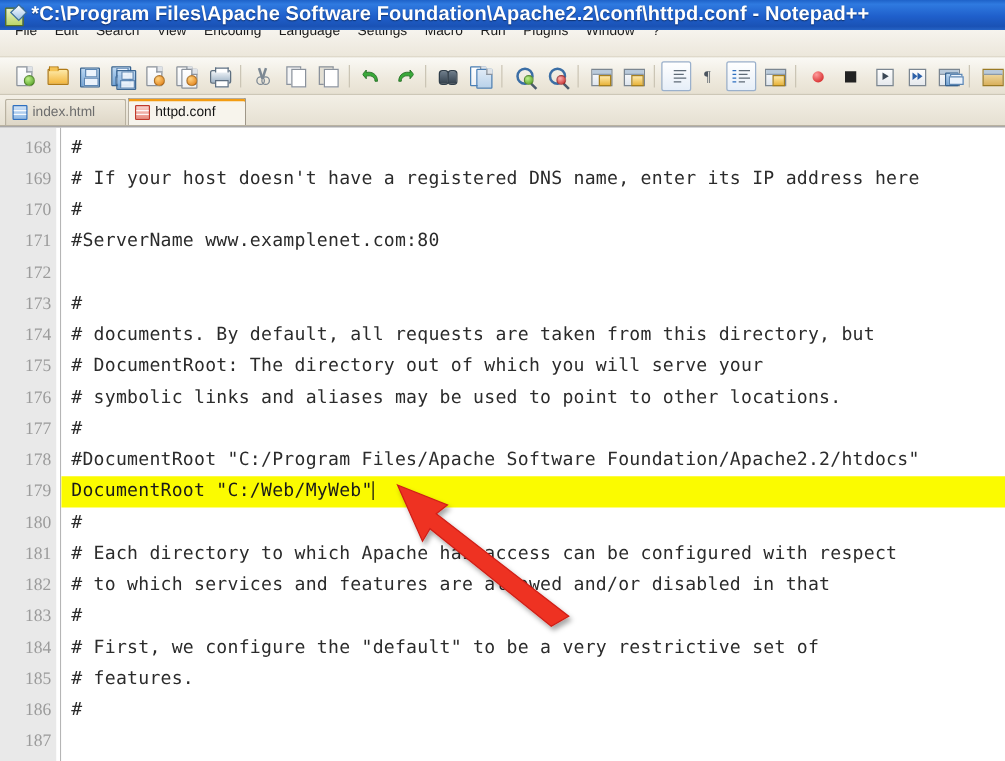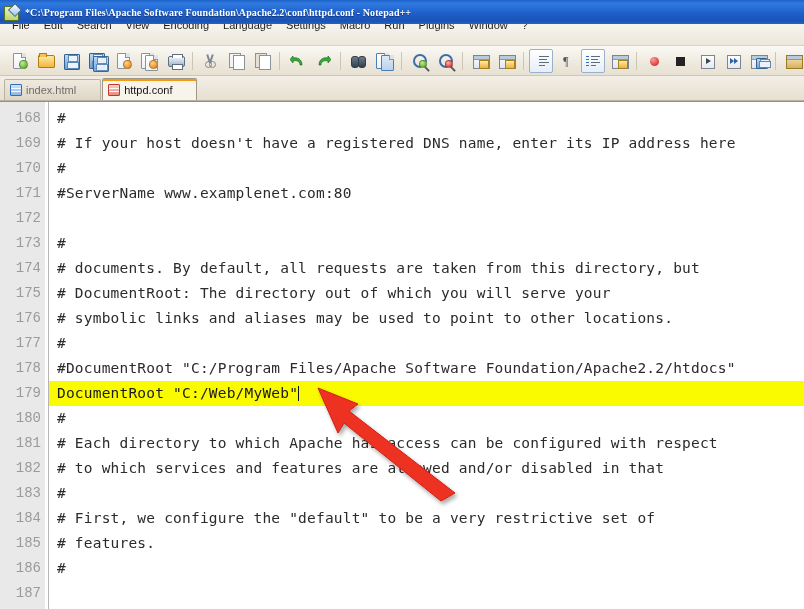--- a/index.html
+++ b/index.html
@@ -25,24 +25,23 @@
     position:absolute;left:0;top:1px;width:13px;height:13px;
     background:linear-gradient(to bottom,#e9f2c8,#bcd76a);
     border:1px solid #5a7020;border-radius:1px;
   }
   .title-icon .pen{
     position:absolute;right:0;top:0px;width:8px;height:8px;
     background:linear-gradient(135deg,#ffffff,#9ec3e8);
     border:1px solid #3c6e9f;transform:rotate(45deg);
   }
   .title-text{
-    color:#ffffff;font-size:10px;font-weight:bold;
+    color:#ffffff;font-size:16px;font-weight:bold;
     letter-spacing:0.1px;white-space:nowrap;overflow:hidden;
     text-shadow:0 1px 1px rgba(0,0,0,.45);
-    font-family:Liberation Serif, serif;
   }
 
   
   .menubar{
     height:21px;flex:0 0 21px;
     background:linear-gradient(to bottom,#f6f4ee,#ece7db);
     border-bottom:1px solid #d9d3c4;
     display:flex;align-items:center;padding-left:5px;
   }
   .menu-item{
@@ -152,21 +151,21 @@
   }
   .gutter{
     flex:0 0 48px;width:48px;
     background:#e9e9e9;
     border-right:1px solid #b5b5b5;
     box-shadow:inset -3px 0 0 #ffffff;
     padding-top:4px;
   }
   .gutter .ln{
     height:25px;line-height:25px;text-align:right;padding-right:7px;
-    font-family:Liberation Mono, monospace;
+    font-family:Liberation Serif, serif;
     font-size:14px;color:#9b9b9b;
   }
   .code{
     flex:1 1 auto;position:relative;padding-top:4px;overflow:hidden;
     background:#ffffff;
   }
   .code .row{
     height:25px;line-height:25px;white-space:pre;
     font-family:"DejaVu Sans Mono","Liberation Mono",monospace;
     font-size:14.5px;color:#2b2b2b;letter-spacing:0.2px;

